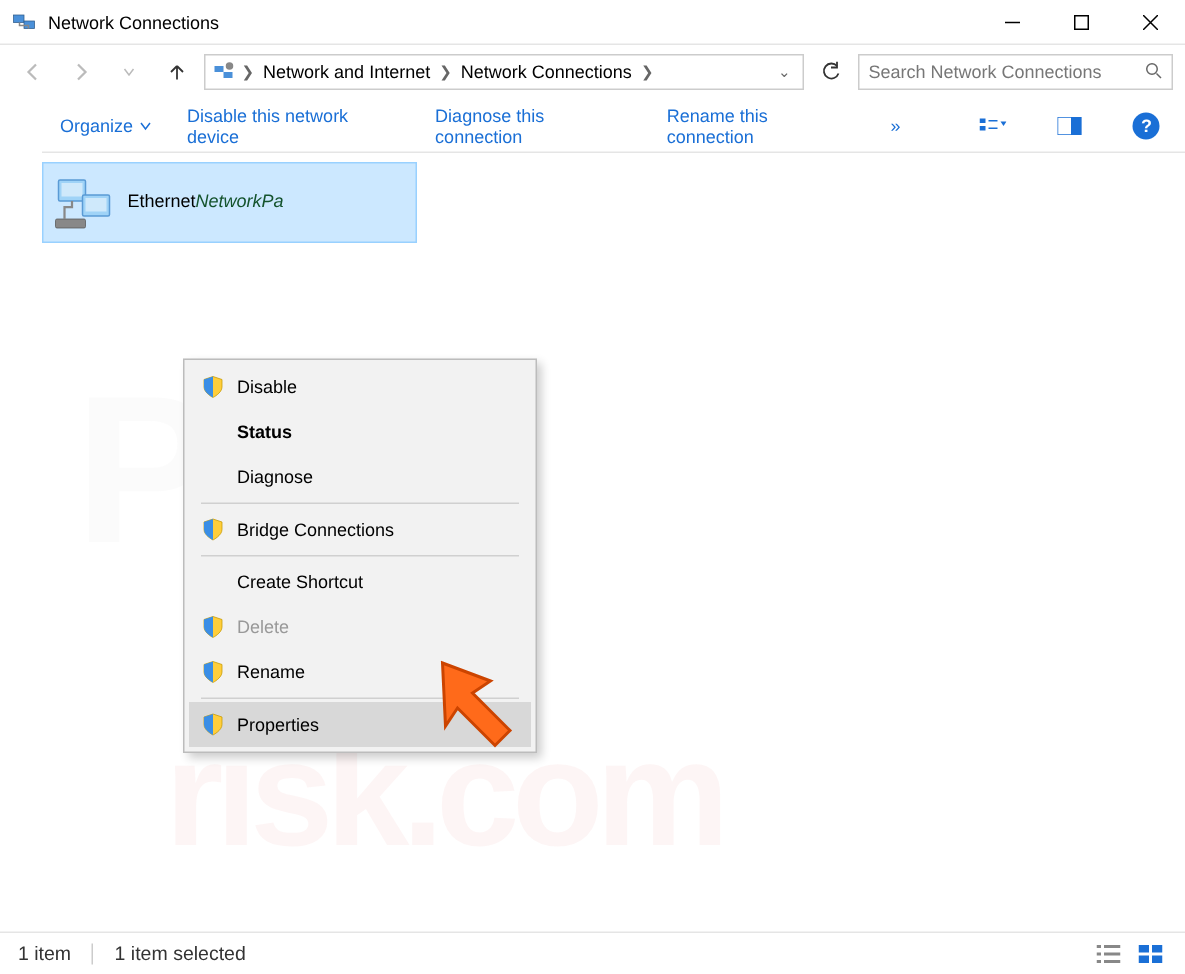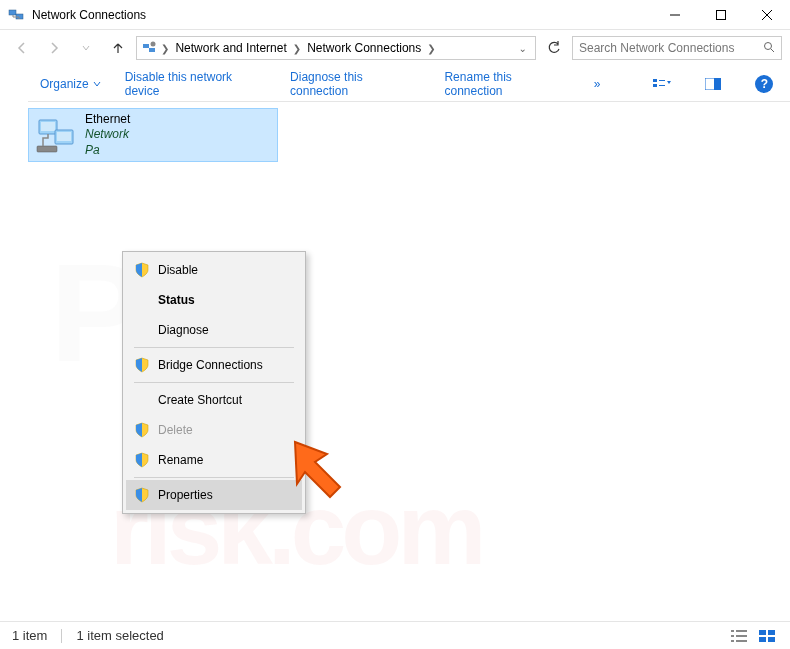--- a/index.html
+++ b/index.html
@@ -29,26 +29,26 @@
     .toolbar { height: 36px; display: flex; align-items: center; padding: 0 12px; gap: 24px; border-bottom: 1px solid #e5e5e5; font-size: 12px; margin-left: 28px; }
     .tb-item { color: #1a6fd6; cursor: pointer; display: flex; align-items: center; gap: 4px; }
     .tb-spacer { flex: 1; }
     .tb-icon-btn { width: 28px; height: 24px; display: flex; align-items: center; justify-content: center; color: #1a6fd6; }
     .help-icon { width: 18px; height: 18px; border-radius: 50%; background: #1a6fd6; color: #fff; display: flex; align-items: center; justify-content: center; font-size: 12px; font-weight: bold; }
 
     
     .content { position: relative; height: 520px; }
     .adapter-item { position: absolute; left: 28px; top: 6px; width: 250px; height: 54px; background: #cce8ff; border: 1px solid #99d1ff; display: flex; align-items: center; padding: 6px; gap: 8px; }
     .adapter-icon { width: 42px; height: 42px; }
-    .adapter-info { display: flex; flex-direction: column; font-size: 12px; line-height: 1.3; }
+    .adapter-info { display: flex; flex-direction: row; font-size: 12px; line-height: 1.3; }
     .adapter-name { color: #000; }
     .adapter-sub { color: #14532d; font-style: italic; }
 
     
-    .context-menu { position: absolute; left: 122px; top: 149px; width: 184px; background: #f2f2f2; border: 1px solid #bcbcbc; box-shadow: 3px 3px 6px rgba(0,0,0,0.2); padding: 3px; font-size: 12px; }
+    .context-menu { position: absolute; left: 122px; top: 137px; width: 236px; background: #f2f2f2; border: 1px solid #bcbcbc; box-shadow: 3px 3px 6px rgba(0,0,0,0.2); padding: 3px; font-size: 12px; }
     .cm-item { height: 30px; display: flex; align-items: center; padding: 0 8px 0 32px; position: relative; cursor: default; }
     .cm-item.bold { font-weight: 600; }
     .cm-item.disabled { color: #999; }
     .cm-item.hover { background: #d8d8d8; }
     .cm-shield { position: absolute; left: 8px; width: 16px; height: 16px; }
     .cm-sep { height: 1px; background: #d0d0d0; margin: 2px 8px; }
 
     
     .cursor-arrow { position: absolute; left: 285px; top: 330px; width: 72px; height: 70px; pointer-events: none; }
 

